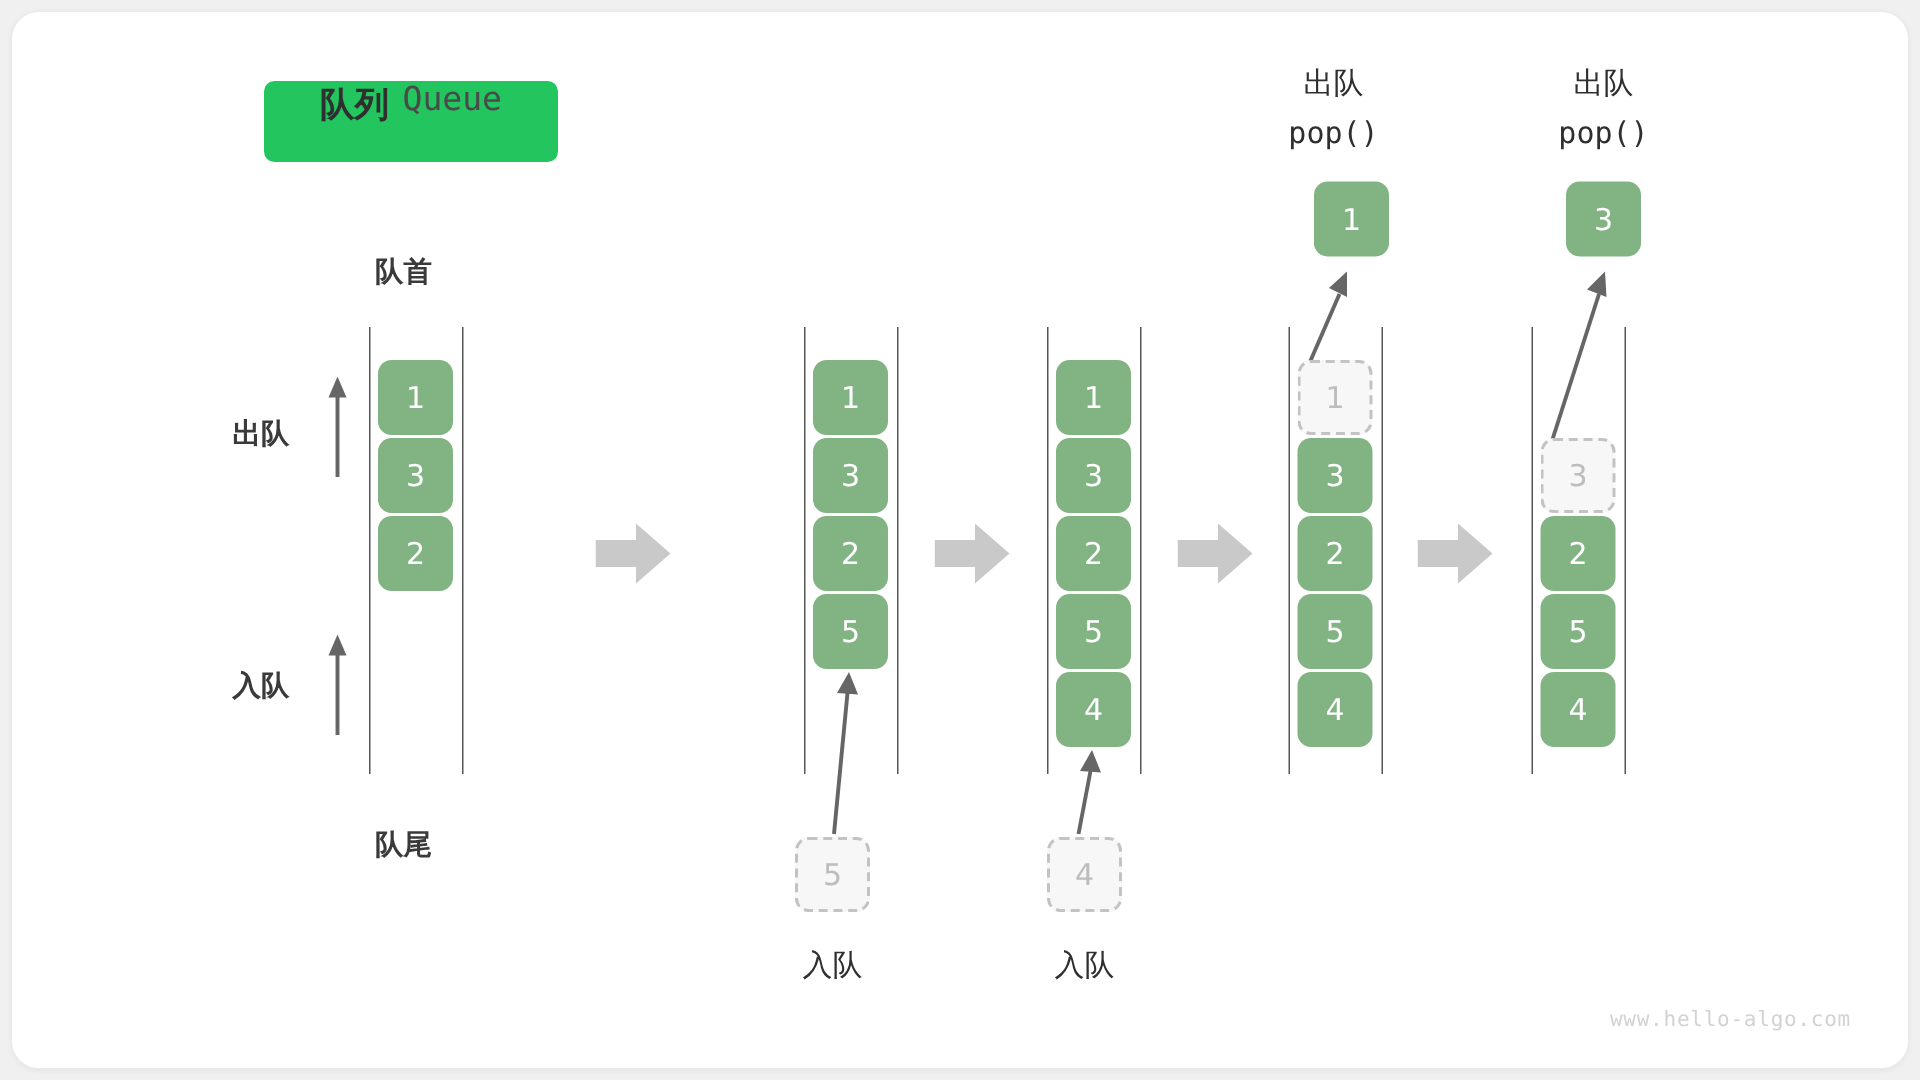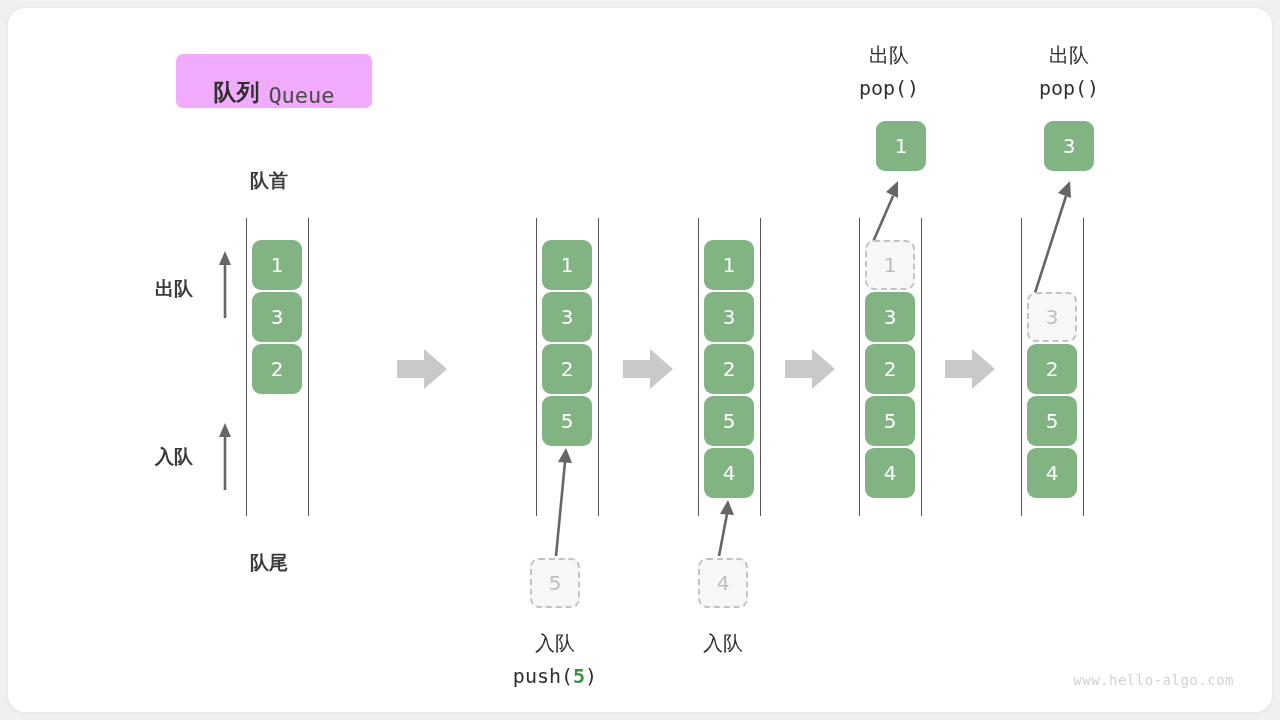--- a/index.html
+++ b/index.html
@@ -15,22 +15,22 @@
     background:#ffffff;
     border-radius:18px;
     box-shadow:0 0 0 1px #ebebeb, 0 1px 4px rgba(0,0,0,.07);
     overflow:hidden;
   }
   .abs{position:absolute;}
 
   
   #title-chip{
     left:168px;top:46px;width:196px;height:54px;
-    background:#f0abfc;border-radius:7px;
-    display:flex;align-items:flex-end;justify-content:center;
+    background:#22c55e;border-radius:7px;
+    display:flex;align-items:flex-start;justify-content:center;
     gap:9px;
   }
   #title-chip .cn{
     font-size:23px;font-weight:bold;color:#2f2f2f;
     font-family:"DejaVu Sans","Liberation Sans",sans-serif;
   }
   #title-chip .en{
     font-size:22px;color:#4a4a4a;
     font-family:"DejaVu Sans Mono","Liberation Mono",monospace;
   }
@@ -129,23 +129,20 @@
     <div class="abs cell" style="left:6px;top:126px;">2</div>
     <div class="abs cell" style="left:6px;top:178px;">5</div>
   </div>
 
   <svg class="abs" style="left:530px;top:432px;" width="50" height="118">
     <line x1="18" y1="116" x2="27" y2="22" stroke="#666666" stroke-width="2.6"></line>
     <polygon points="28,8 20,22 34,23" fill="#666666"></polygon>
   </svg>
   <div class="abs cell ghost" style="left:522px;top:550px;">5</div>
   <div class="abs oplabel" style="left:467px;top:622px;width:160px;">入队</div>
-  <div class="abs mono" style="left:467px;top:656px;width:160px;">
-    <span>push(</span><span class="hl">5</span><span>)</span>
-  </div>
 
   <svg class="abs blockarrow" style="left:615px;top:340px;" viewBox="0 0 50 42">
     <polygon points="0,12 27,12 27,1 50,21 27,41 27,30 0,30" fill="#c9c9c9"></polygon>
   </svg>
 
   <div class="abs" style="left:690px;top:210px;width:64px;height:298px;">
     <div class="abs rail" style="left:0px;top:0px;height:298px;"></div>
     <div class="abs rail" style="left:62px;top:0px;height:298px;"></div>
     <div class="abs cell" style="left:6px;top:22px;">1</div>
     <div class="abs cell" style="left:6px;top:74px;">3</div>

